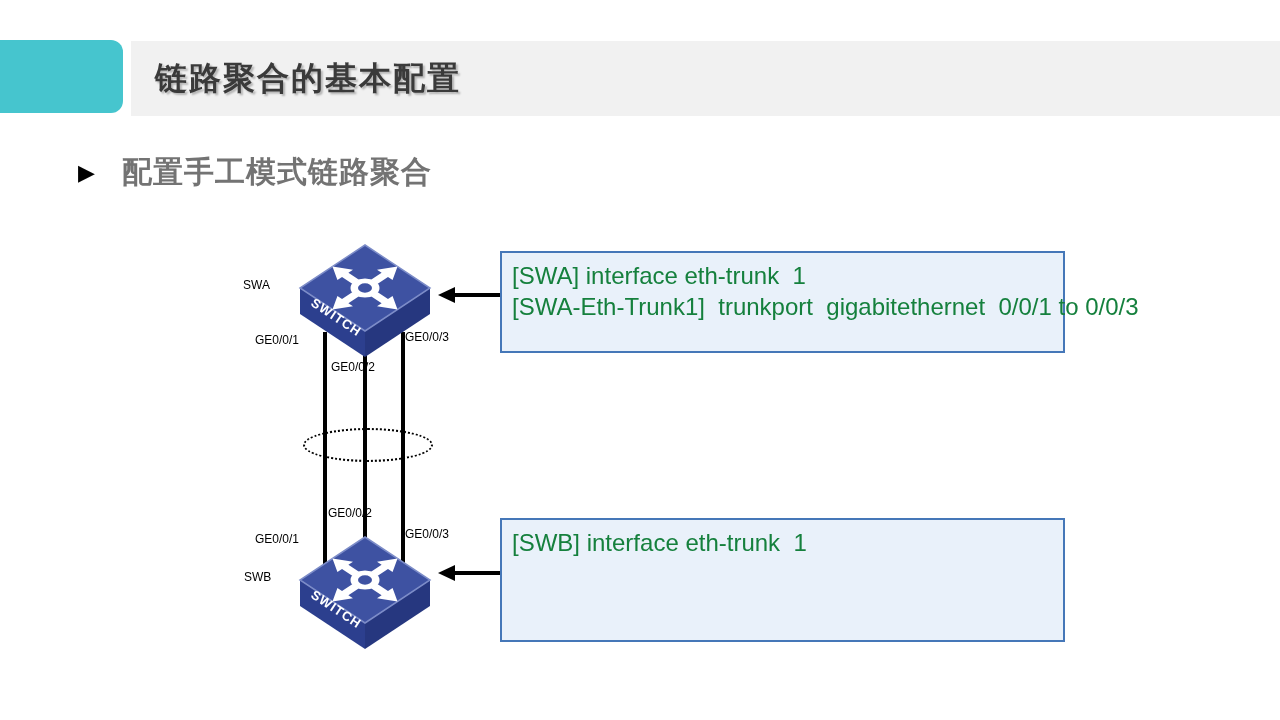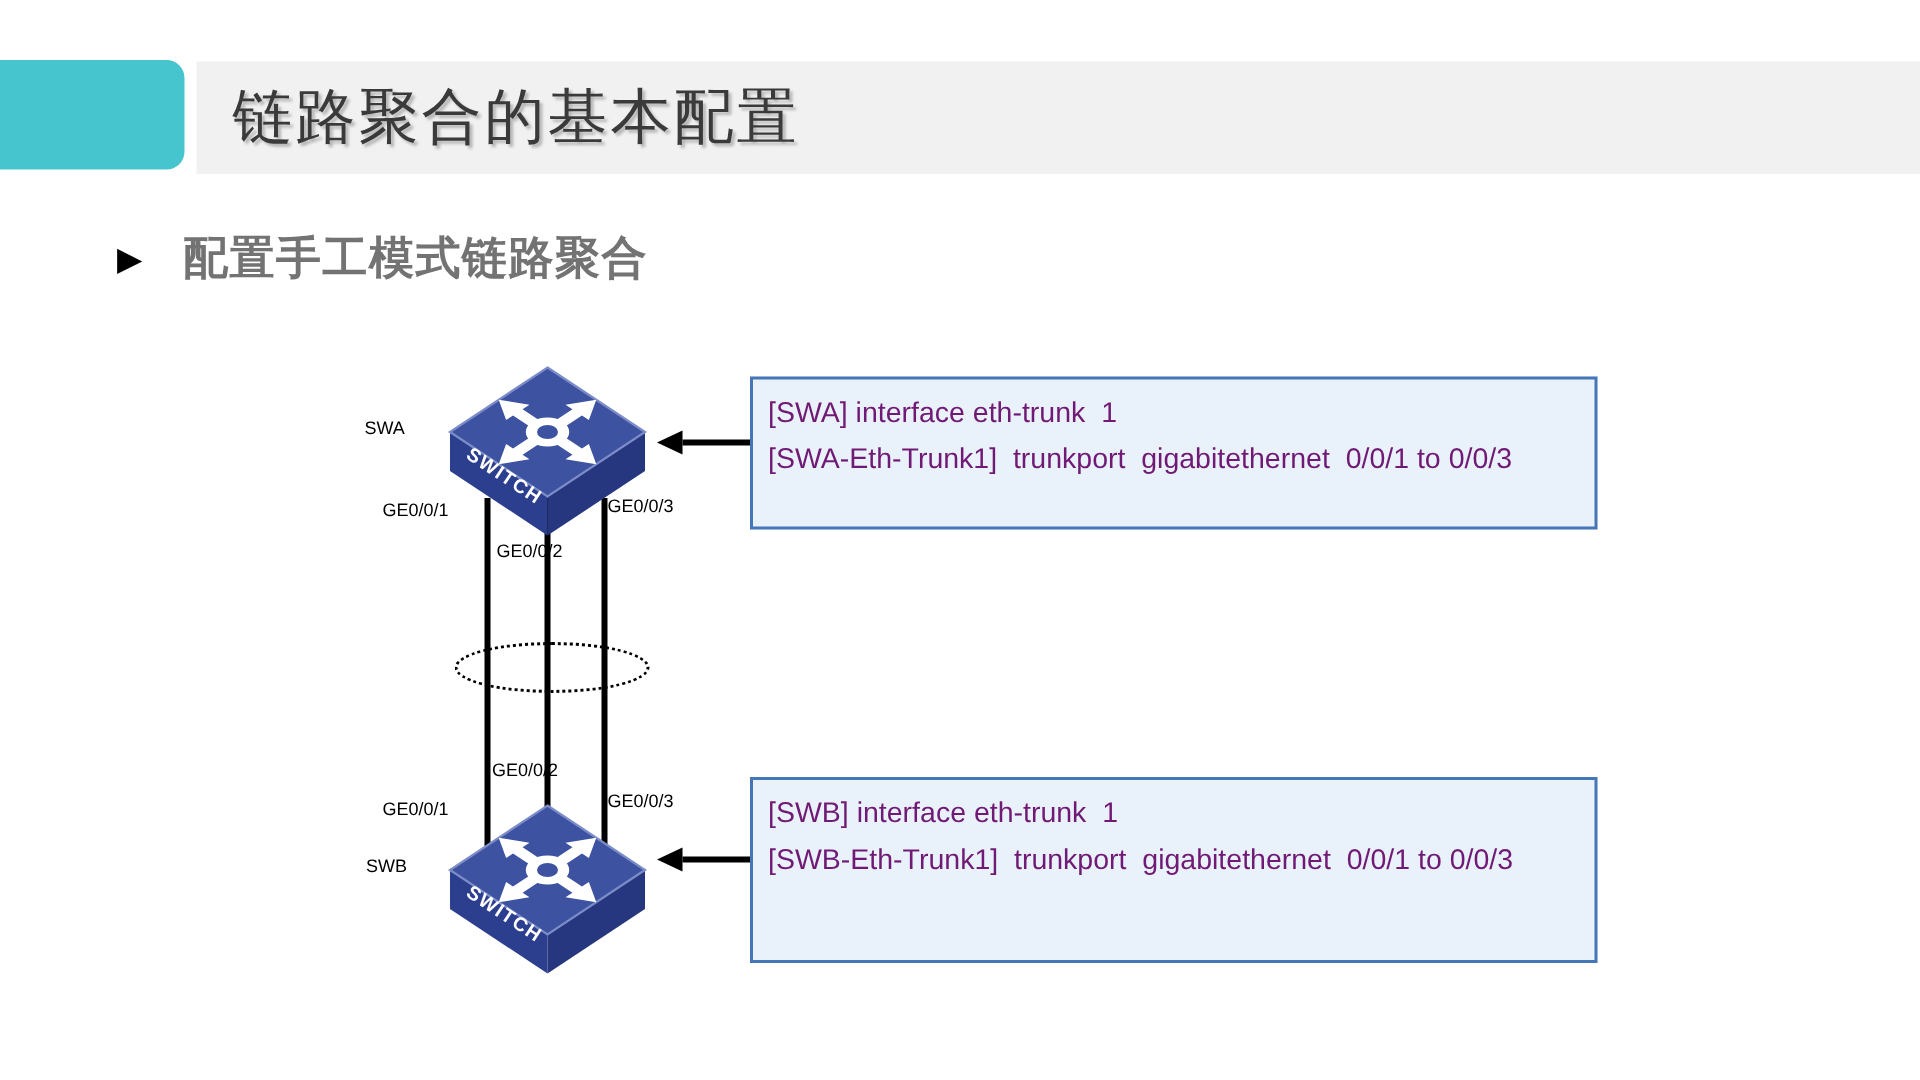--- a/index.html
+++ b/index.html
@@ -20,21 +20,21 @@
     border-radius: 0 12px 12px 0;
   }
   .header-band {
     position: absolute; left: 131px; top: 41px;
     width: 1149px; height: 75px;
     background: #F1F1F1;
   }
   .page-title {
     position: absolute; left: 24px; top: 0;
     height: 89px; line-height: 75px;
-    font-size: 40px; font-weight: normal;
+    font-size: 32px; font-weight: bold;
     color: #3A3A3A; letter-spacing: 2px;
     text-shadow: 2px 2px 2px rgba(0,0,0,0.25);
     white-space: nowrap;
   }
 
   
   .subtitle-bullet {
     position: absolute; left: 78px; top: 161px;
     font-size: 22px; color: #000000; line-height: 24px;
   }
@@ -81,21 +81,21 @@
   
   .config-box {
     position: absolute; left: 500px; width: 565px;
     background: #E9F1FA;
     border: 2px solid #4577B8;
     padding: 7px 10px 0 10px;
   }
   .config-box.swa { top: 251px; height: 102px; }
   .config-box.swb { top: 518px; height: 124px; }
   .config-line {
-    font-size: 19px; color: #701a75;
+    font-size: 24px; color: #15803d;
     line-height: 31px; white-space: pre;
   }
 
   
   .arrow-line {
     position: absolute; left: 455px; width: 45px; height: 4px;
     background: #000000;
   }
   .arrow-line.a { top: 293px; }
   .arrow-line.b { top: 571px; }
@@ -178,19 +178,18 @@
 
   <div class="config-box swa">
     <div class="config-line">[SWA] interface eth-trunk  1</div>
     <div class="config-line">[SWA-Eth-Trunk1]  trunkport  gigabitethernet  0/0/1 to 0/0/3</div>
   </div>
   <div class="arrow-line a"></div>
   <div class="arrow-head a"></div>
 
   <div class="config-box swb">
     <div class="config-line">[SWB] interface eth-trunk  1</div>
-    <div class="config-line">[SWB-Eth-Trunk1]  trunkport  gigabitethernet  0/0/1 to 0/0/3</div>
   </div>
   <div class="arrow-line b"></div>
   <div class="arrow-head b"></div>
 
 
 </div>
 
 </body></html>

